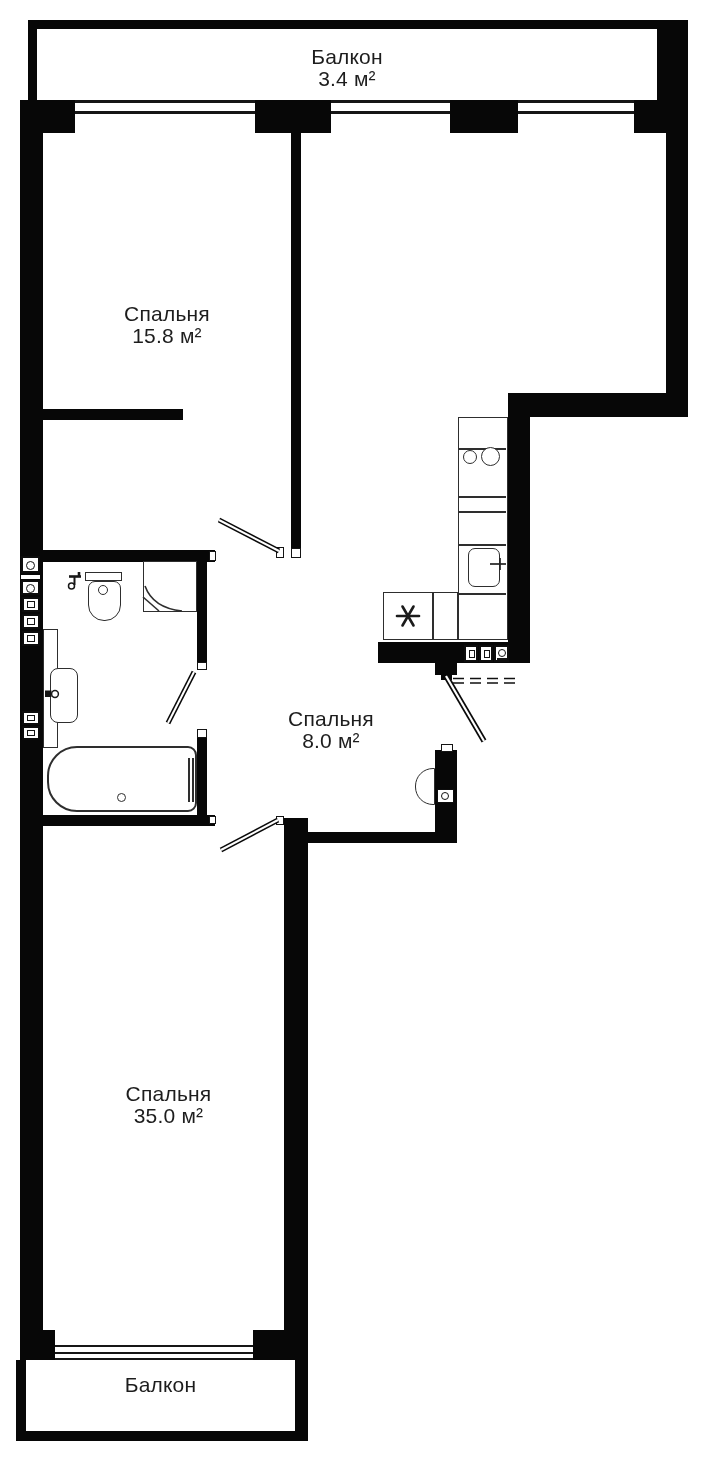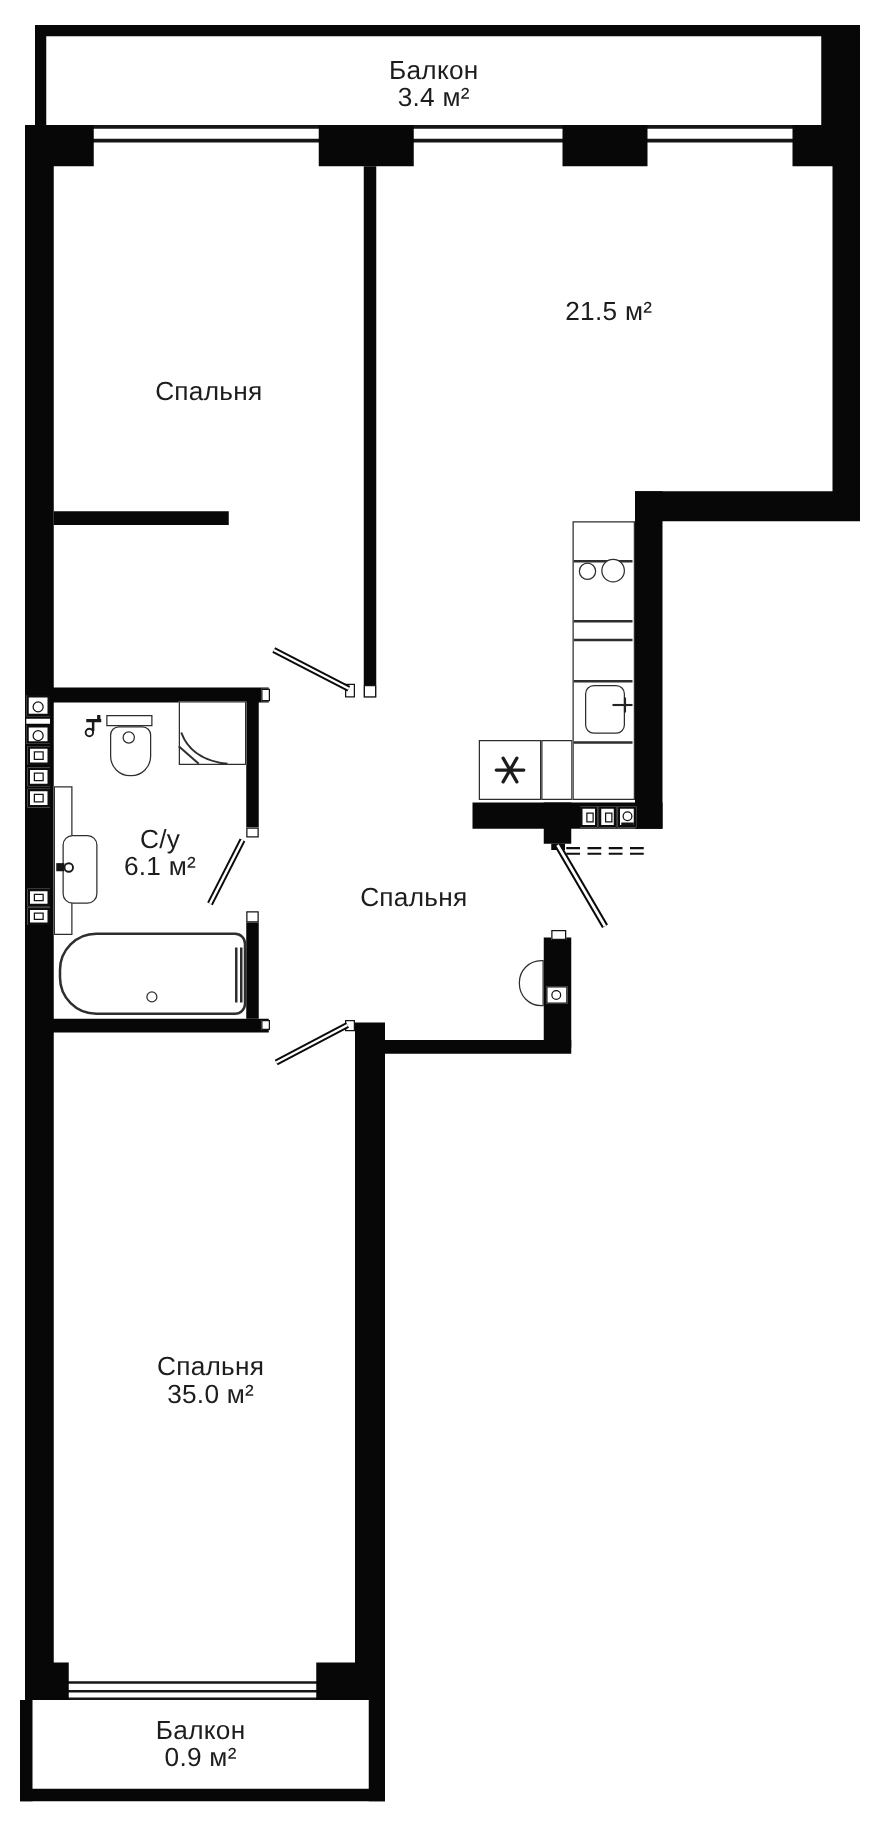--- a/index.html
+++ b/index.html
@@ -198,33 +198,29 @@
       <line x1="453" y1="683" x2="521" y2="683"></line>
     </g>
   </svg>
 
   <div class="lbl" style="left:37px;top:46px;width:620px">
     <div>Балкон</div>
     <div>3.4 м²</div>
   </div>
   <div class="lbl" style="left:43px;top:303px;width:248px">
     <div>Спальня</div>
+    <div>15.8 м²</div>
   </div>
   <div class="lbl" style="left:301px;top:239px;width:372px">
-    <div>21.5 м²</div>
-  </div>
-  <div class="lbl" style="left:51px;top:661px;width:154px">
-    <div>С/у</div>
-    <div>6.1 м²</div>
   </div>
   <div class="lbl" style="left:231px;top:708px;width:200px">
     <div>Спальня</div>
+    <div>8.0 м²</div>
   </div>
   <div class="lbl" style="left:48px;top:1083px;width:241px">
     <div>Спальня</div>
     <div>35.0 м²</div>
   </div>
   <div class="lbl" style="left:26px;top:1374px;width:269px">
     <div>Балкон</div>
-    <div>0.9 м²</div>
   </div>
 
 </div>
 
 </body></html>

